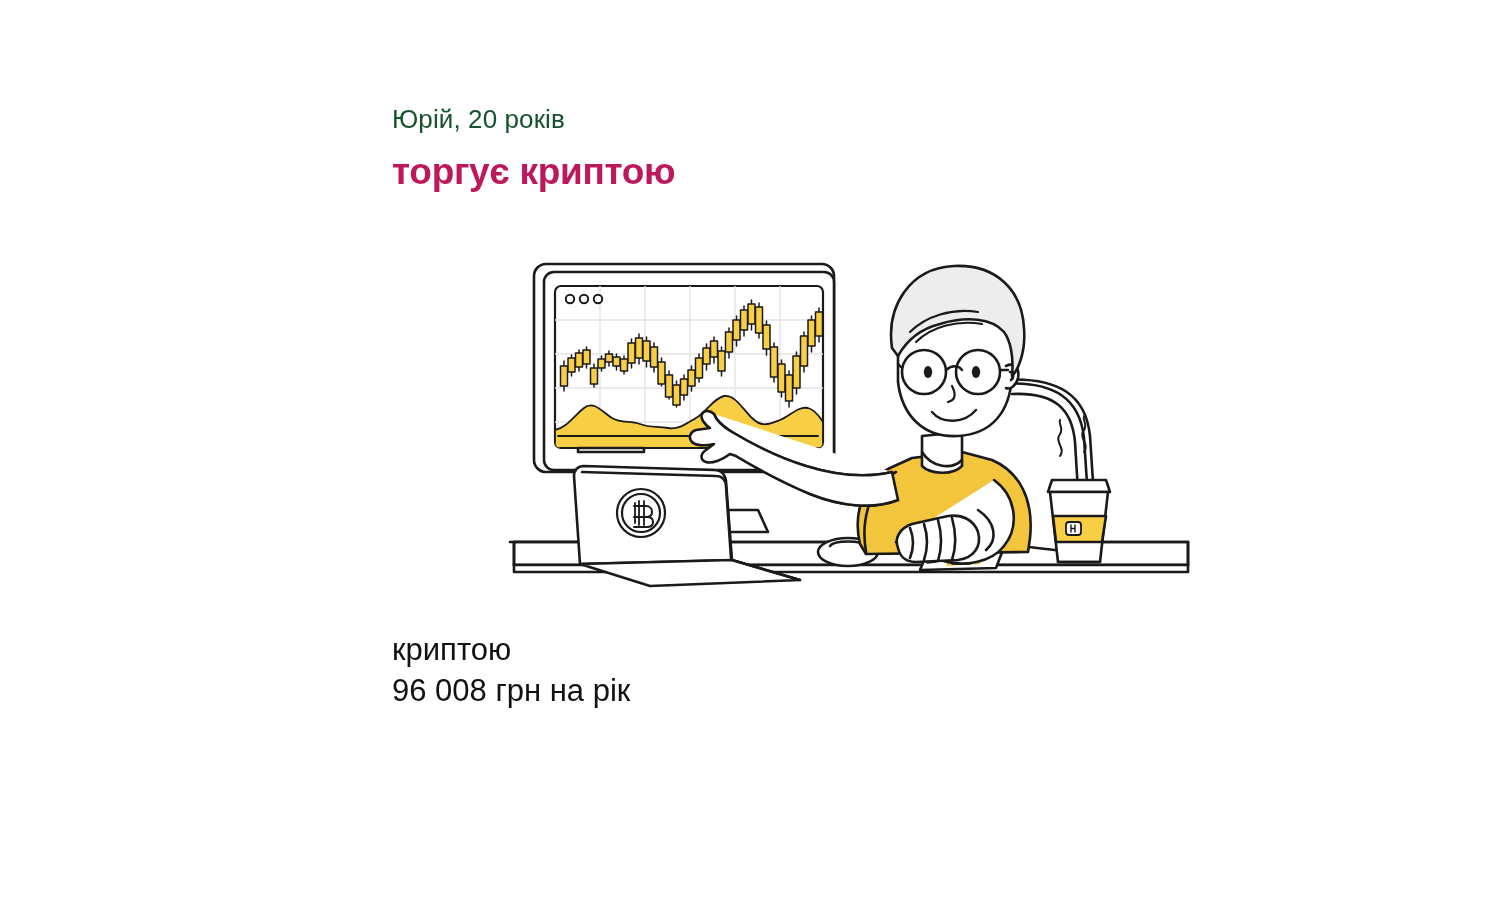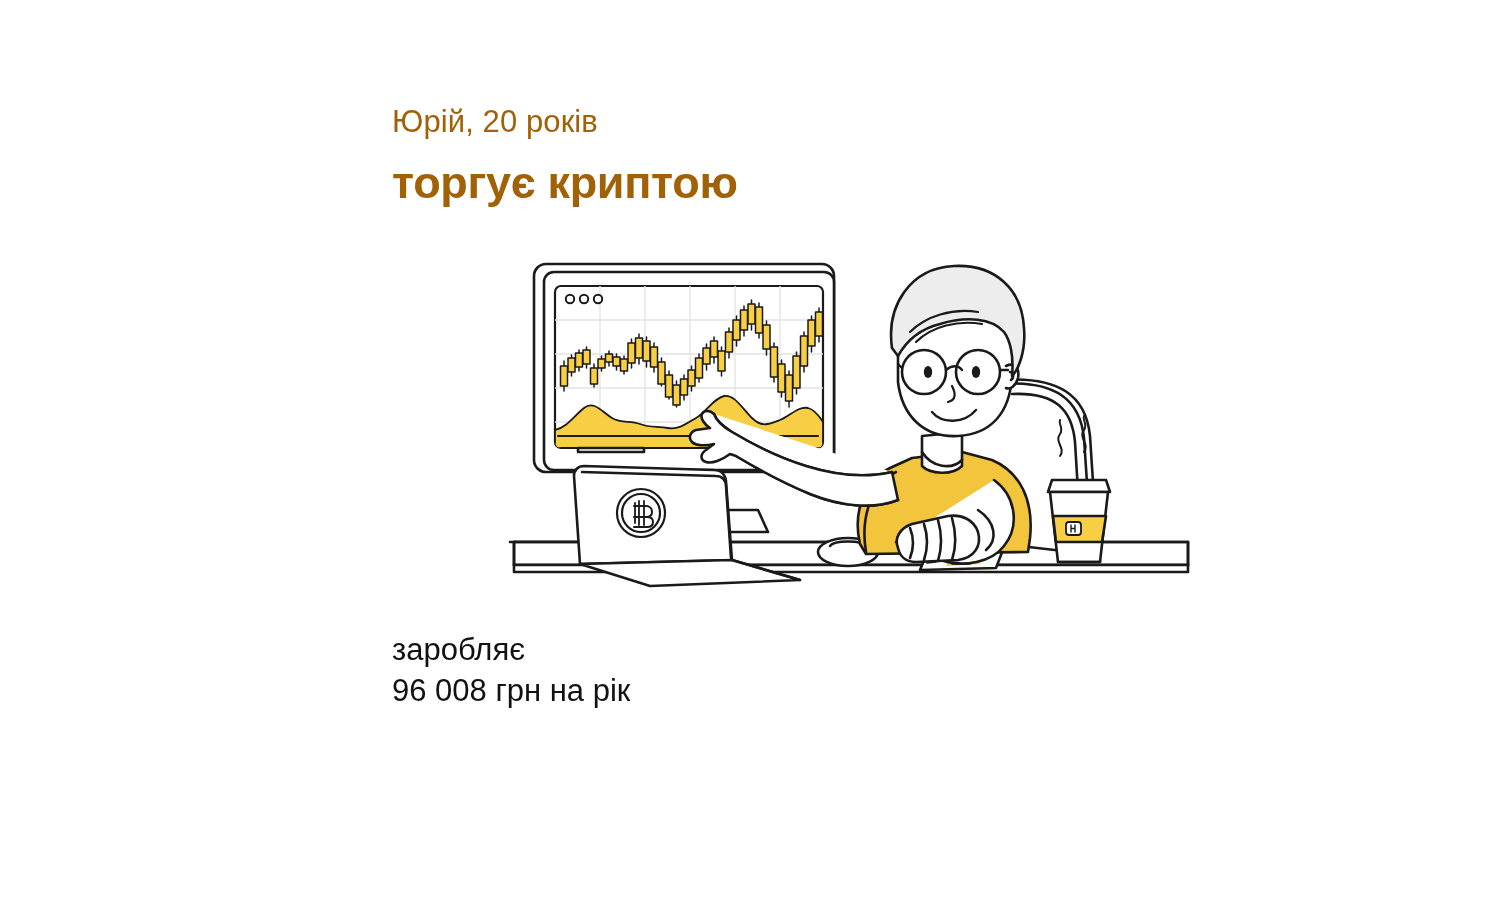--- a/index.html
+++ b/index.html
@@ -25,34 +25,34 @@
   }
 
   
   .headline-block {
     position: absolute;
     left: 392px;
     top: 104px;
     width: 520px;
   }
   .eyebrow {
-    font-size: 31px;
+    font-size: 26px;
     font-weight: 400;
     line-height: 1.18;
     letter-spacing: 0.1px;
-    color: #a16207;
+    color: #14532d;
     margin: 0;
     white-space: nowrap;
   }
   .headline {
-    font-size: 45px;
+    font-size: 37px;
     font-weight: 700;
     line-height: 1.16;
     letter-spacing: -0.3px;
-    color: #a16207;
+    color: #be185d;
     margin: 16px 0 16px 0;
     white-space: nowrap;
   }
 
   
   .earnings-block {
     position: absolute;
     left: 392px;
     top: 630px;
     width: 560px;
@@ -355,21 +355,21 @@
           <ellipse cx="476" cy="192" rx="4.2" ry="6"></ellipse>
         </g>
 
         <path d="M452 206 C456 214 456 220 448 222" stroke-width="2.2"></path>
         <path d="M432 232 C442 244 464 244 476 230" stroke-width="2.4"></path>
       </g>
     </svg>
   </div>
 
   <div class="earnings-block">
-    <p class="earnings-line">заробляє</p>
+    <p class="earnings-line">криптою</p>
     <p class="earnings-line">96 008 грн на рік</p>
   </div>
 
   <div class="footer">
 
     
 
     
 
     

